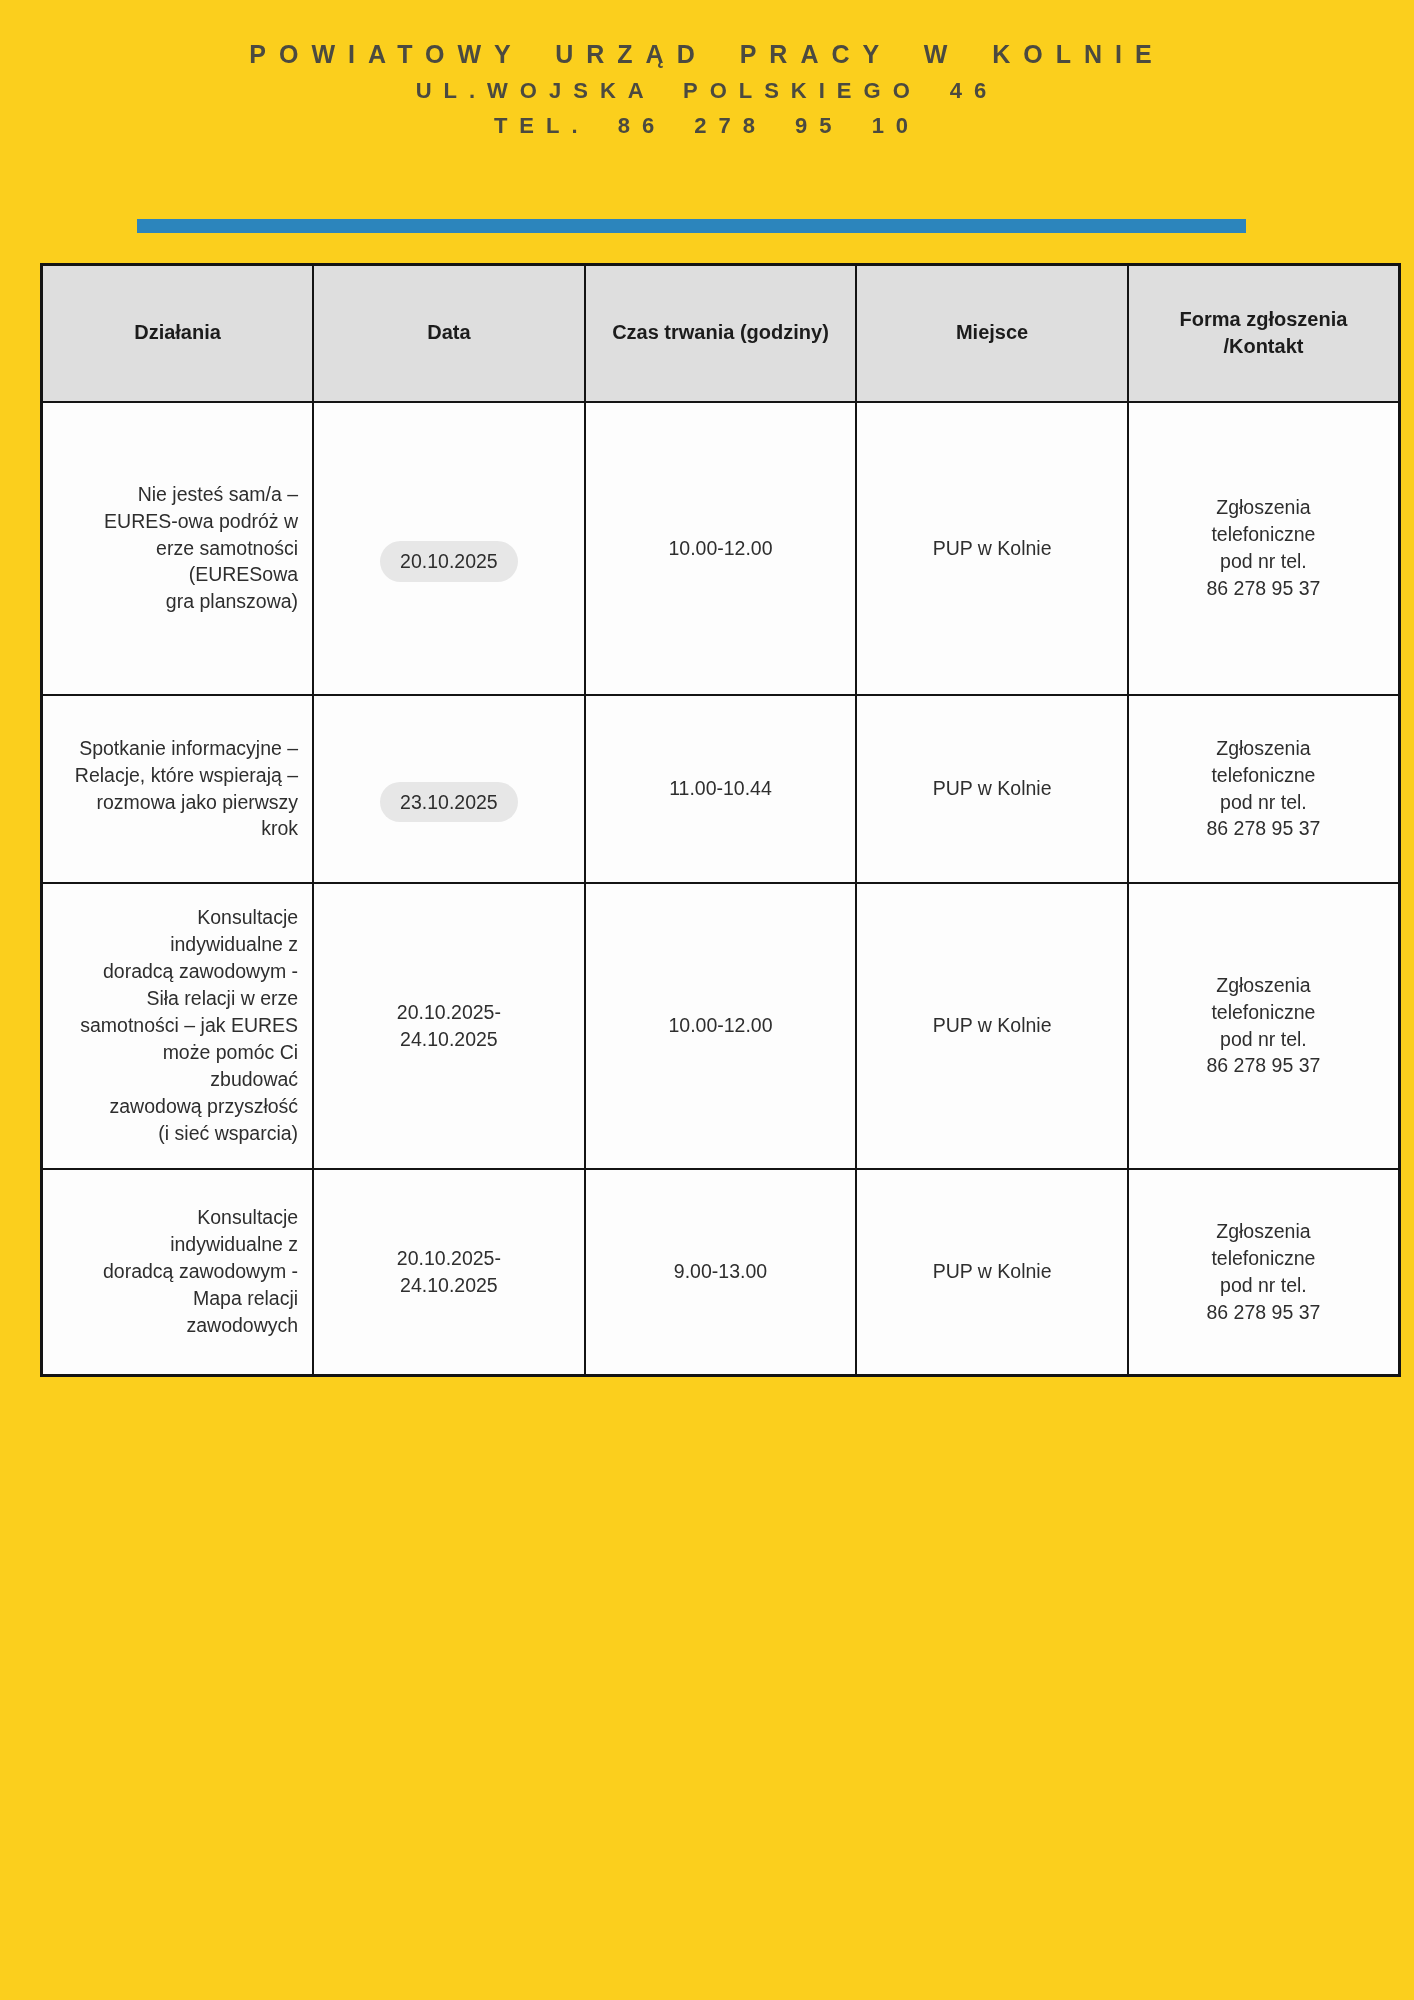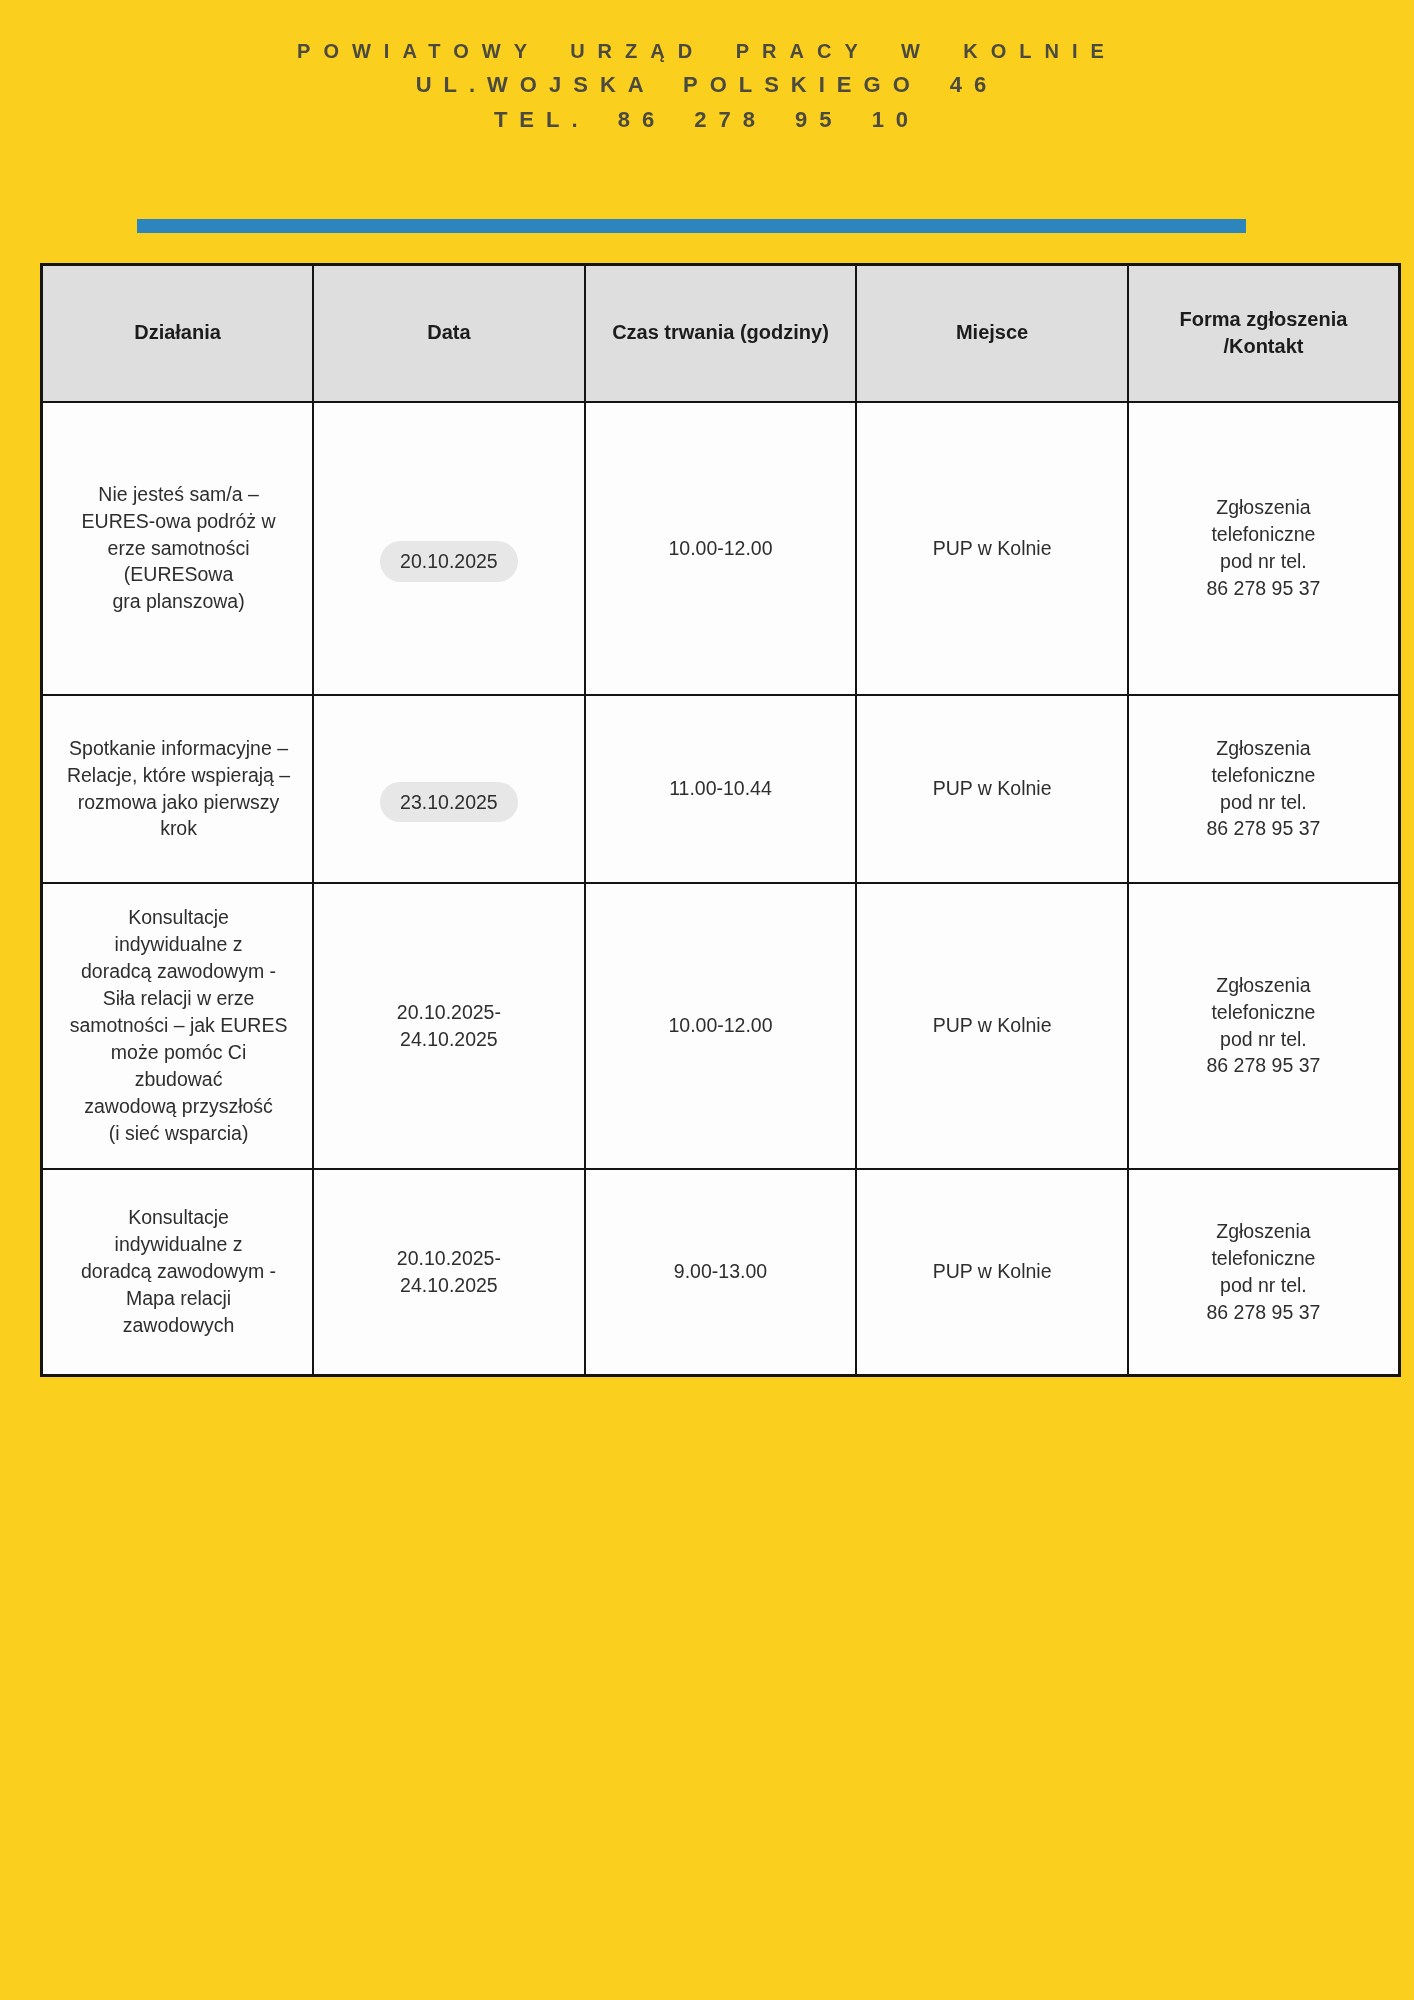--- a/index.html
+++ b/index.html
@@ -26,21 +26,21 @@
   .header{
     position:absolute;top:40px;left:0;width:100%;
     display:flex;flex-direction:column;align-items:center;row-gap:9px;
     color:var(--ink-header);
     text-align:center;
   }
   .header .h-line{
     font-weight:bold;
     white-space:nowrap;
   }
-  .header .h1{font-size:20px;letter-spacing:13px;word-spacing:12px;}
+  .header .h1{font-size:25px;letter-spacing:13px;word-spacing:12px;}
   .header .h2{font-size:22px;letter-spacing:12px;word-spacing:10px;}
   .accent-bar{
     position:absolute;
     left:137px;top:219px;
     width:1109px;height:14px;
     background:var(--accent);
   }
   
   table.schedule{
     position:absolute;
@@ -61,21 +61,21 @@
   table.schedule th{
     background:var(--th-bg);
     font-weight:bold;
     font-size:20px;
     color:#1C1C1C;
     text-align:center;
     height:137px;
     white-space:pre-line;
   }
   td.c-activity{
-    text-align:center;
+    text-align:right;
     padding:10px 14px 10px 16px;
     white-space:pre-line;
   }
   td.c-center{
     text-align:center;
     padding:8px 16px;
     white-space:pre-line;
   }
   tr.r1{height:293px;}
   tr.r2{height:188px;}

